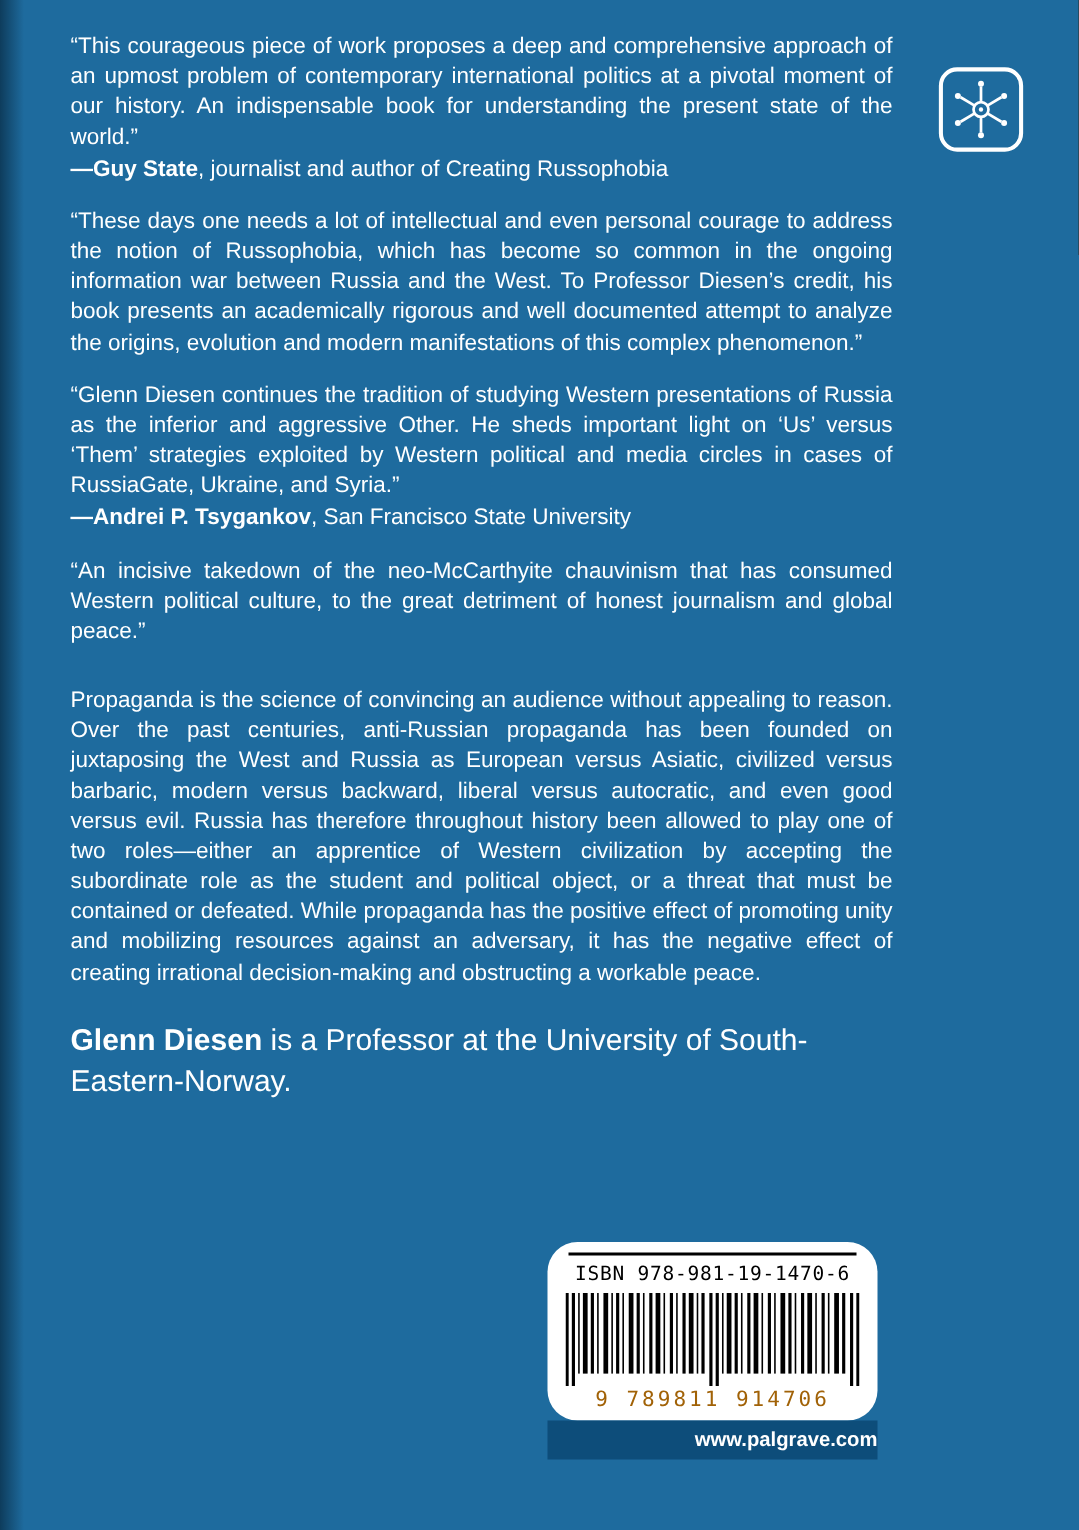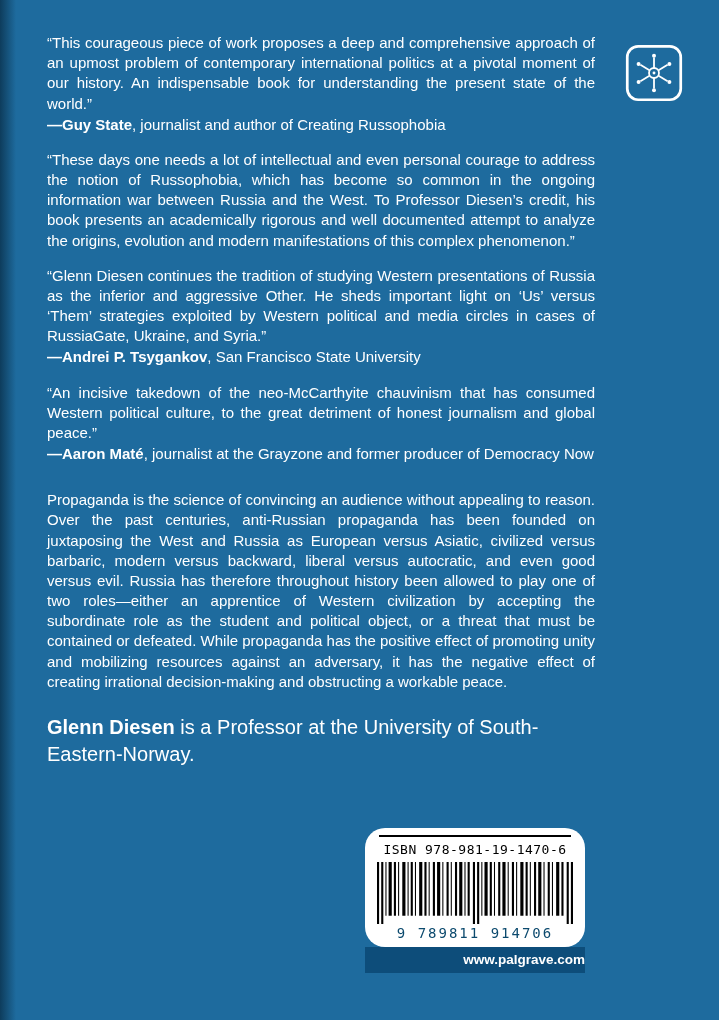--- a/index.html
+++ b/index.html
@@ -10,21 +10,21 @@
     color:var(--text,#ffffff);
     font-family:"Liberation Sans",sans-serif;
     overflow:hidden;
   }
   .spine{
     position:absolute;left:0;top:0;bottom:0;width:16px;
     background:linear-gradient(90deg,rgba(0,22,38,.55),rgba(0,22,38,0));
     pointer-events:none;
   }
   .content{
-    position:absolute;left:47px;right:124px;top:33px;
+    position:absolute;left:47px;right:124px;top:21px;
   }
   .quote{margin-bottom:15px;}
   .qtext{
     margin:0;text-align:justify;
     font-size:15px;line-height:1.345;
   }
   .attr{
     margin:1px 0 0 0;
     font-size:15px;line-height:1.345;
   }
@@ -58,21 +58,21 @@
     border-radius:20px;
   }
   .isbn-rule{height:2px;background:#000;margin:2px 2px 5px;}
   .isbn-label{
     color:#000;text-align:center;
     font-family:"DejaVu Sans Mono",monospace;
     font-size:13px;letter-spacing:.5px;white-space:nowrap;
   }
   .bars{display:block;width:100%;height:62px;margin-top:5px;}
   .digits{
-    color:#0c4a6e;text-align:center;
+    color:#a16207;text-align:center;
     font-family:"DejaVu Sans Mono",monospace;
     font-size:14px;letter-spacing:2px;margin-top:1px;white-space:nowrap;
   }
   .web-bar{
     background:var(--website-bar,#0d4d7a);
     color:#fff;text-align:right;
     font-size:13.5px;font-weight:700;
     padding:5px 0 6px;
   }
 </style>
@@ -118,21 +118,20 @@
       <p class="qtext">“These days one needs a lot of intellectual and even personal courage to address the notion of Russophobia, which has become so common in the ongoing information war between Russia and the West. To Professor Diesen’s credit, his book presents an academically rigorous and well documented attempt to analyze the origins, evolution and modern manifestations of this complex phenomenon.”</p>
     </div>
 
     <div class="quote">
       <p class="qtext">“Glenn Diesen continues the tradition of studying Western presentations of Russia as the inferior and aggressive Other. He sheds important light on ‘Us’ versus ‘Them’ strategies exploited by Western political and media circles in cases of RussiaGate, Ukraine, and Syria.”</p>
       <p class="attr"><b>—Andrei P. Tsygankov</b><span>, San Francisco State University</span></p>
     </div>
 
     <div class="quote">
       <p class="qtext">“An incisive takedown of the neo-McCarthyite chauvinism that has consumed Western political culture, to the great detriment of honest journalism and global peace.”</p>
-      <p class="attr"><b>—Aaron Maté</b><span>, journalist at the Grayzone and former producer of Democracy Now</span></p>
     </div>
 
     <p class="description">Propaganda is the science of convincing an audience without appealing to reason. Over the past centuries, anti-Russian propaganda has been founded on juxtaposing the West and Russia as European versus Asiatic, civilized versus barbaric, modern versus backward, liberal versus autocratic, and even good versus evil. Russia has therefore throughout history been allowed to play one of two roles—either an apprentice of Western civilization by accepting the subordinate role as the student and political object, or a threat that must be contained or defeated. While propaganda has the positive effect of promoting unity and mobilizing resources against an adversary, it has the negative effect of creating irrational decision-making and obstructing a workable peace.</p>
 
     <p class="bio"><b>Glenn Diesen</b><span> is a Professor at the University of South-Eastern-Norway.</span></p>
 
   </div>
 
 
   <div class="isbn-area">

